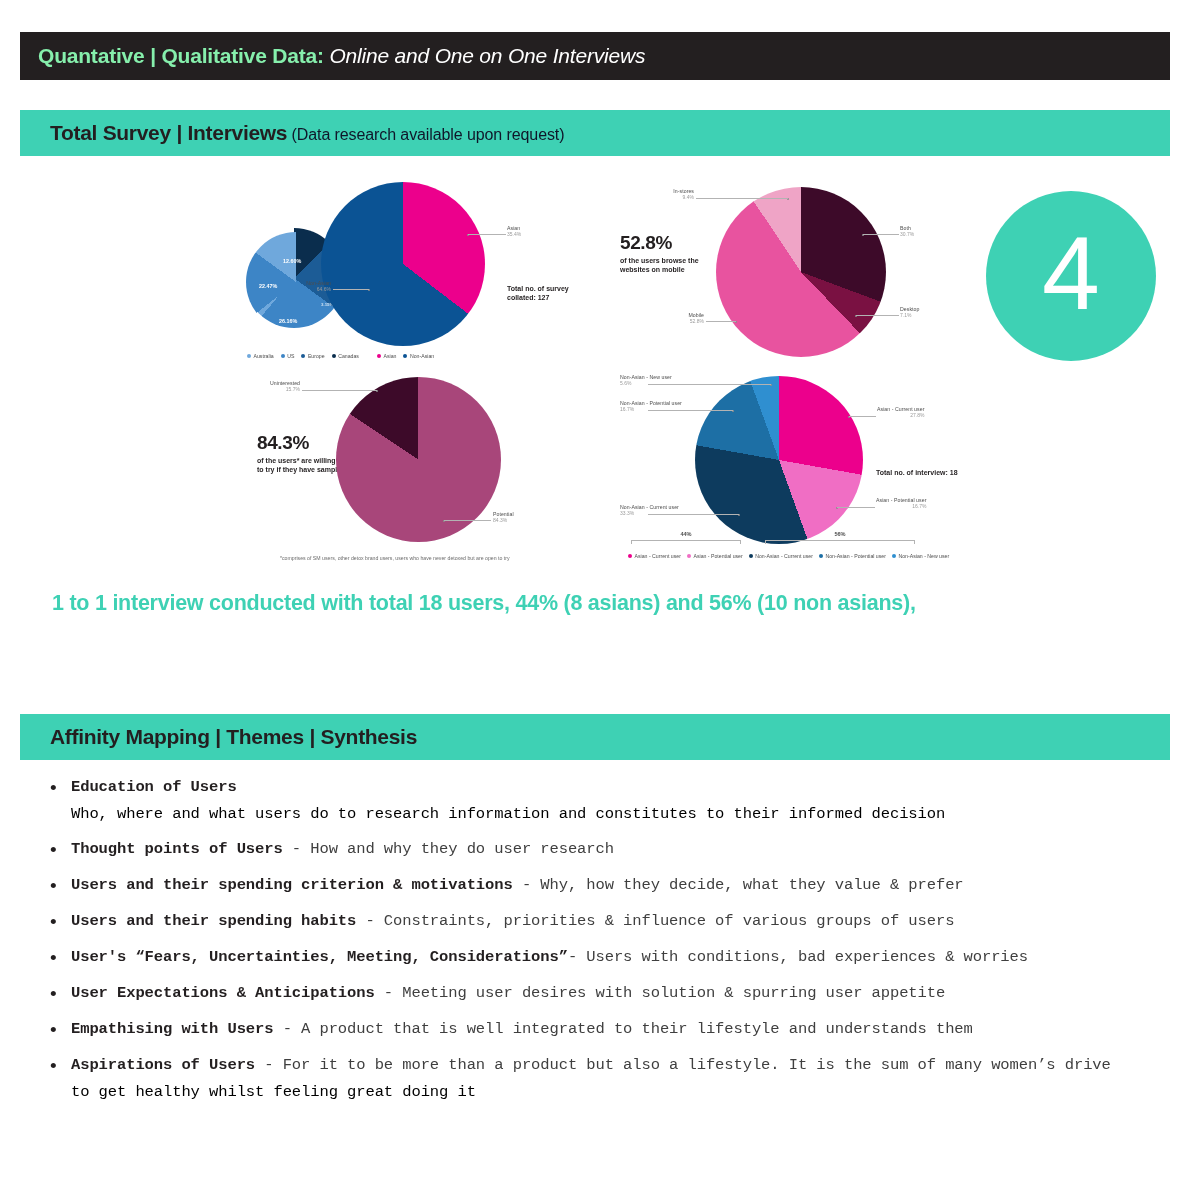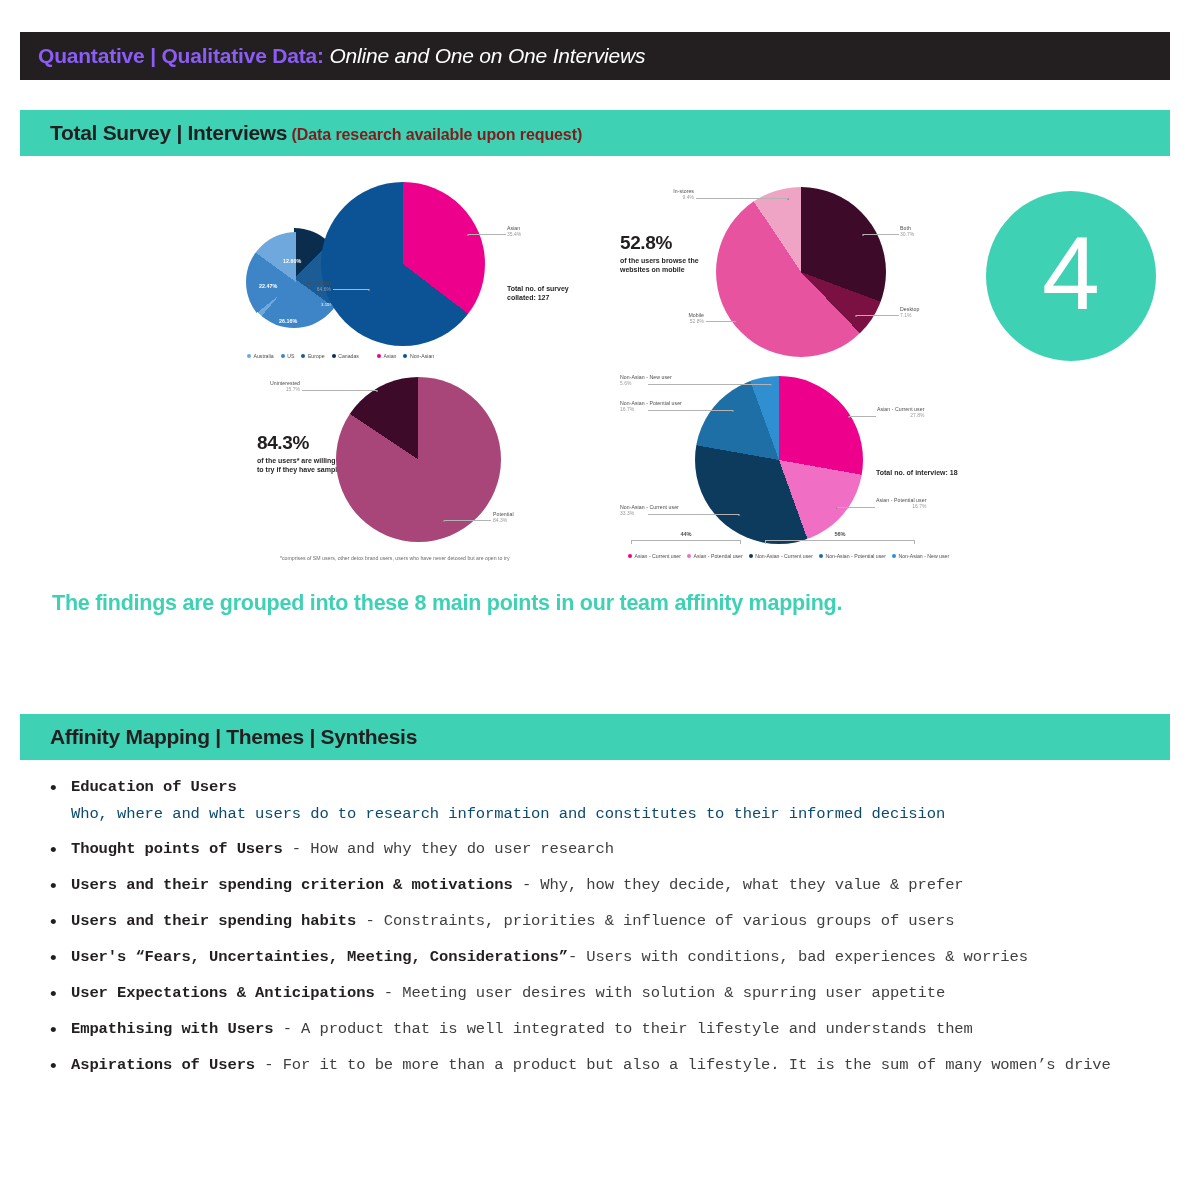--- a/index.html
+++ b/index.html
@@ -15,41 +15,41 @@
   }
 
   
   .topbar {
     position:absolute; left:20px; top:32px; width:1150px; height:48px;
     background:#231f20;
     display:flex; align-items:center;
   }
   .topbar-inner { padding-left:18px; white-space:nowrap; }
   .topbar-bold {
-    color:#8b5cf6; font-size:21px; font-weight:bold; letter-spacing:-0.2px;
+    color:#86efac; font-size:21px; font-weight:bold; letter-spacing:-0.2px;
   }
   .topbar-italic {
     color:#ffffff; font-size:21px; font-style:italic; font-weight:400;
     letter-spacing:-0.2px;
   }
 
   
   .tealbar {
     position:absolute; left:20px; width:1150px; height:46px;
     background:#3ed1b4;
     display:flex; align-items:center;
   }
   .tealbar.survey { top:110px; }
   .tealbar.affinity { top:714px;text-align:right; }
   .tealbar-inner { padding-left:30px; white-space:nowrap; }
   .tealbar-bold {
     color:#231f20; font-size:21px; font-weight:bold; letter-spacing:-0.3px;
   }
   .tealbar-reg {
-    color:#7f1d1d; font-size:16px; font-weight:700; letter-spacing:-0.1px;
+    color:#0f172a; font-size:16px; font-weight:400; letter-spacing:-0.1px;
   }
 
   
   .charts { position:absolute; left:20px; top:172px; width:1150px; height:400px; }
 
   .chart-cell { position:absolute; }
   .cell-a { left:215px;  top:4px;   width:370px; height:192px; }
   .cell-b { left:600px;  top:4px;   width:360px; height:192px; }
   .cell-c { left:215px;  top:200px; width:370px; height:192px; }
   .cell-d { left:600px;  top:196px; width:370px; height:196px; }
@@ -117,21 +117,21 @@
   .afflist { position:absolute; left:45px; top:778px; width:1120px; }
   .affitem { display:flex; align-items:flex-start; margin-bottom:17px; }
   .affitem .bullet {
     width:26px; flex:0 0 26px; font-size:19px; line-height:1.0; color:#231f20;
     text-align:left; padding-left:5px;
   }
   .affitem .body { flex:1 1 auto;font-family:Liberation Mono, monospace; }
   .affitem .ttl { font-size:15.5px; font-weight:bold; color:#231f20; letter-spacing:-0.1px; }
   .affitem .desc { font-size:15.5px; font-weight:400; color:#3f3f3f; letter-spacing:-0.1px; }
   .affitem .second {
-    font-size:15.5px; font-weight:400; color:#0c4a6e; letter-spacing:-0.1px;
+    font-size:15.5px; font-weight:400; color:#000000; letter-spacing:-0.1px;
     margin-top:9px; display:block;
   }
 </style>
 </head>
 <body>
 
 <div class="topbar">
   <div class="topbar-inner">
     <span class="topbar-bold">Quantative | Qualitative Data:</span><span class="topbar-italic"> Online and One on One Interviews</span>
   </div>
@@ -378,21 +378,21 @@
       </span>
     </div>
   </div>
 </div>
 
 <div class="circle4">
   <span>4</span>
 </div>
 
 <div class="tealpara">
-  <div>The findings are grouped into these 8 main points in our team affinity mapping.</div>
+  <div>1 to 1  interview conducted with total 18 users, 44% (8 asians) and 56% (10 non asians),</div>
 </div>
 
 <div class="tealbar affinity">
   <div class="tealbar-inner">
     <span class="tealbar-bold">Affinity Mapping | Themes | Synthesis</span>
   </div>
 </div>
 
 <div class="afflist">
 
@@ -443,15 +443,16 @@
     <span class="bullet">•</span>
     <span class="body">
       <span class="ttl">Empathising with Users</span><span class="desc"> - A product that is well integrated to their lifestyle and understands them</span>
     </span>
   </div>
 
   <div class="affitem">
     <span class="bullet">•</span>
     <span class="body">
       <span class="ttl">Aspirations of Users</span><span class="desc"> - For it to be more than a product but also a lifestyle. It is the sum of many women’s drive</span>
+      <span class="second">to get healthy whilst feeling great doing it</span>
     </span>
   </div>
 </div>
 
 </body></html>

